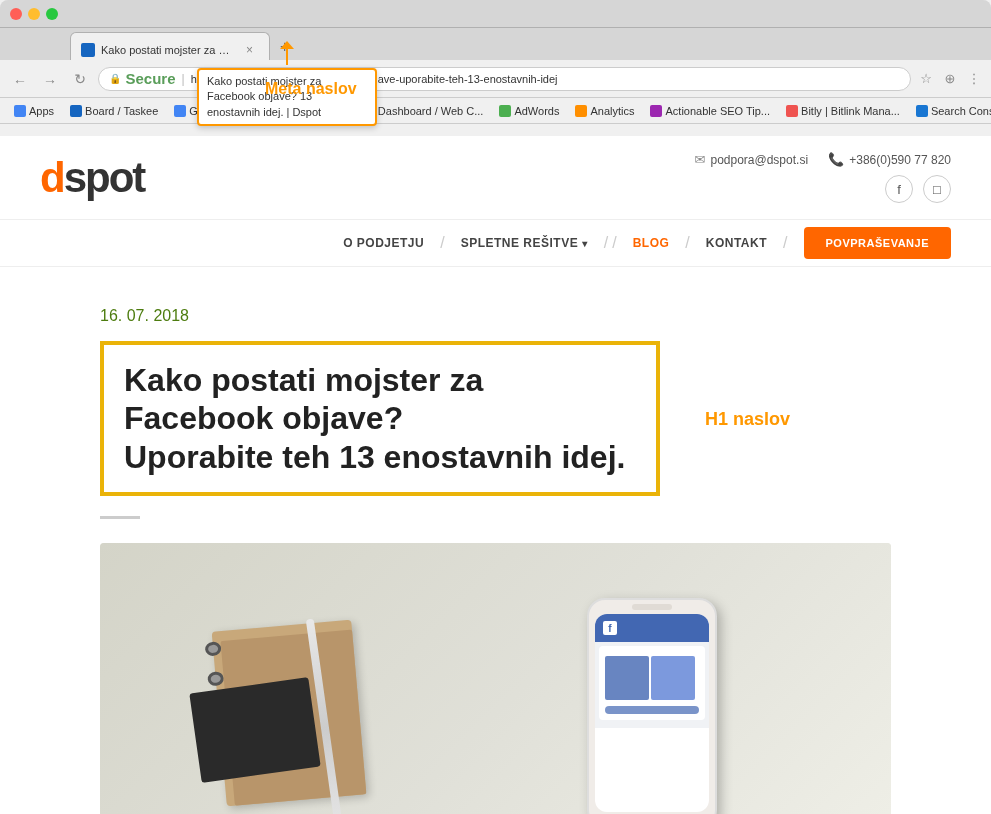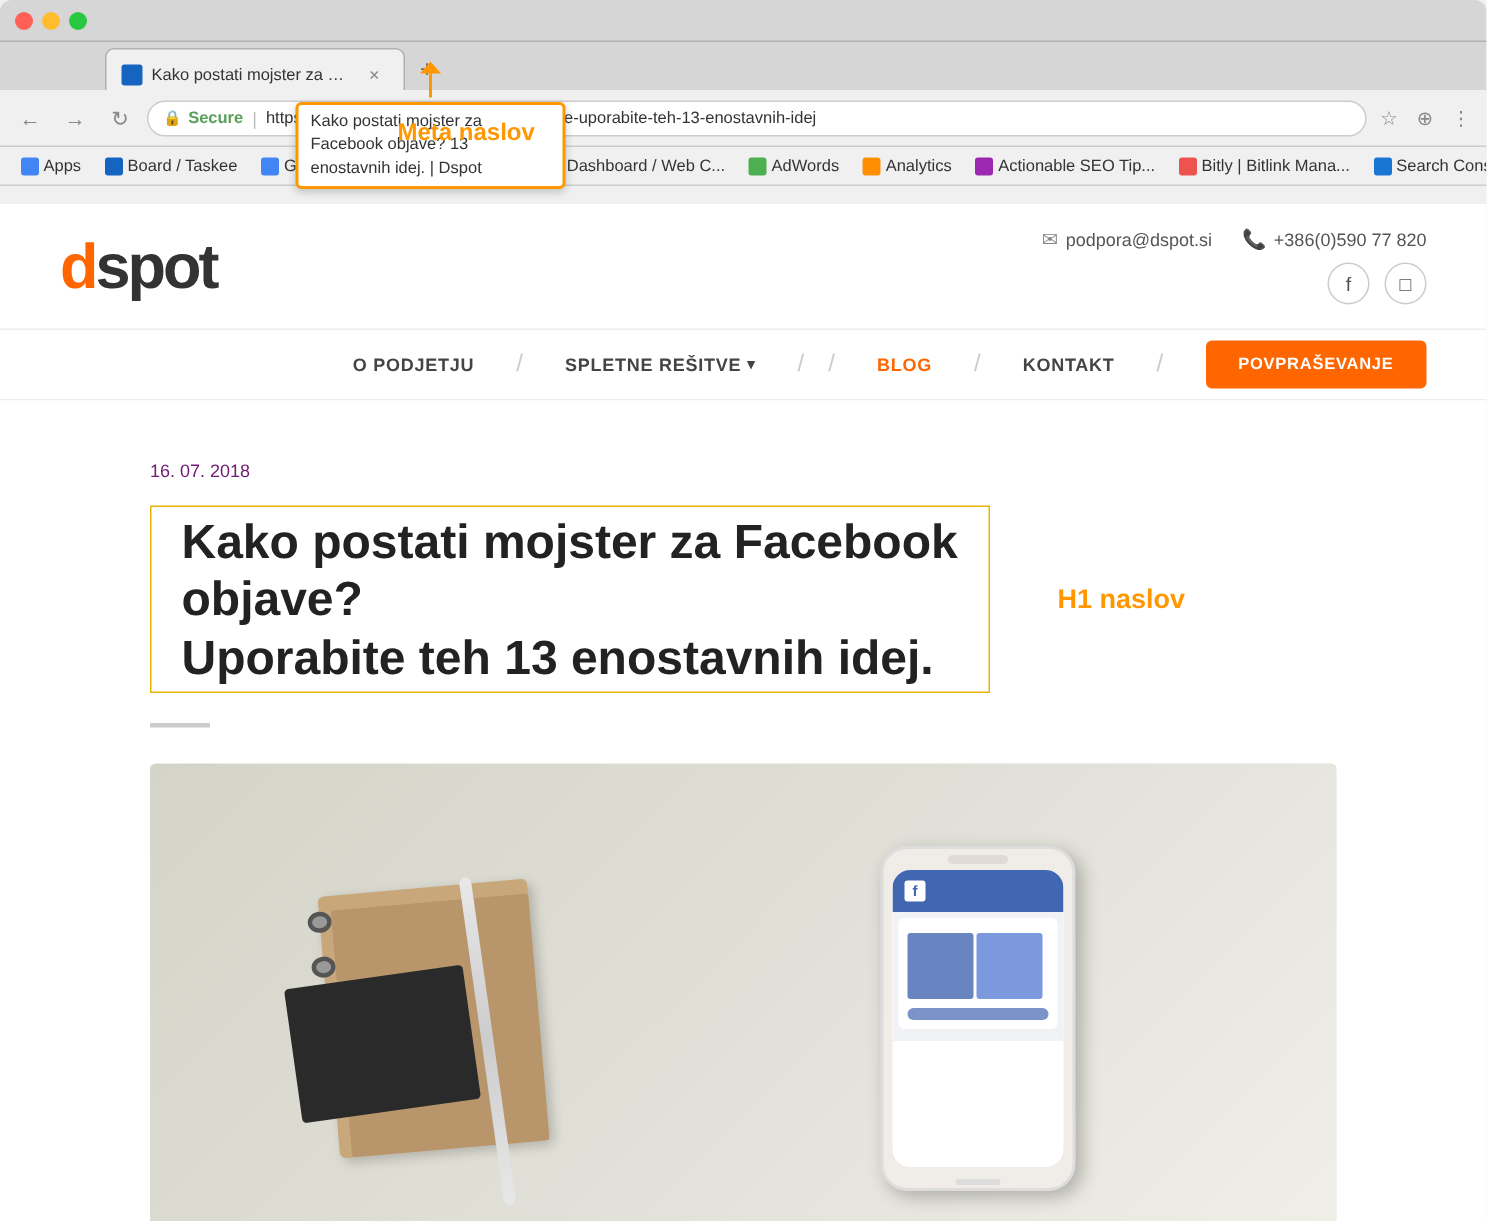--- a/index.html
+++ b/index.html
@@ -60,30 +60,30 @@
     .logo { font-size: 42px; font-weight: 900; color: #ff6600; letter-spacing: -2px; }
     .logo span { color: #333; }
     .header-right { display: flex; flex-direction: column; align-items: flex-end; gap: 8px; }
     .contact-info { display: flex; gap: 20px; font-size: 12px; color: #555; align-items: center; }
     .contact-item { display: flex; align-items: center; gap: 5px; }
     .contact-icon { color: #888; font-size: 13px; }
     .social-icons { display: flex; gap: 10px; }
     .social-icon { width: 28px; height: 28px; border: 1px solid #ccc; border-radius: 50%; display: flex; align-items: center; justify-content: center; font-size: 13px; color: #555; cursor: pointer; }
 
     
-    .nav-bar { background: white; padding: 0 40px; display: flex; align-items: center; justify-content: flex-end; gap: 12px; border-bottom: 1px solid #eee; }
+    .nav-bar { background: white; padding: 0 40px; display: flex; align-items: center; justify-content: flex-end; gap: 0; border-bottom: 1px solid #eee; }
     .nav-item { padding: 16px 14px; font-size: 12px; font-weight: 600; color: #444; cursor: pointer; text-transform: uppercase; letter-spacing: 0.5px; display: flex; align-items: center; gap: 4px; }
     .nav-separator { color: #ccc; margin: 0 2px; }
     .nav-blog { color: #ff6600; }
     .nav-cta { background: #ff6600; color: white; padding: 10px 22px; border-radius: 4px; font-size: 11px; font-weight: 700; cursor: pointer; margin-left: 14px; text-transform: uppercase; letter-spacing: 0.5px; }
 
     
     .article-area { padding: 40px 100px 40px 100px; background: white; position: relative; }
-    .article-date { font-size: 12px; color: #701a75; margin-bottom: 16px; }
-    .article-title { font-size: 32px; font-weight: 900; color: #222; line-height: 1.2; border: 1px solid #eab308; padding: 4px 20px; display: inline-block; max-width: 560px; }
+    .article-date { font-size: 16px; color: #4d7c0f; margin-bottom: 16px; }
+    .article-title { font-size: 32px; font-weight: 900; color: #222; line-height: 1.2; border: 4px solid #eab308; padding: 16px 20px; display: inline-block; max-width: 560px; }
     .h1-label { position: absolute; right: -130px; top: 50%; transform: translateY(-50%); font-size: 18px; font-weight: 700; color: #ff9800; white-space: nowrap; }
     .article-divider { width: 40px; height: 3px; background: #ccc; margin-bottom: 24px; }
 
     
     .hero-image { width: 100%; height: 340px; background: #e8e8e0; border-radius: 4px; overflow: hidden; position: relative; margin-bottom: 32px; display: flex; align-items: center; justify-content: center; }
     .hero-image-inner { width: 100%; height: 100%; background: linear-gradient(135deg, #d4d4c8 0%, #e0e0d8 50%, #f0f0e8 100%); display: flex; align-items: center; justify-content: center; position: relative; }
     
     .notebook { position: absolute; left: 15%; top: 50%; transform: translateY(-50%) rotate(-5deg); width: 140px; height: 175px; background: #c8a87a; border-radius: 4px; box-shadow: 3px 3px 8px rgba(0,0,0,0.2); }
     .notebook-rings { position: absolute; left: -8px; top: 10px; display: flex; flex-direction: column; gap: 16px; }
     .ring { width: 16px; height: 14px; border: 3px solid #555; border-radius: 50%; background: #999; }
@@ -132,21 +132,21 @@
       </div>
       <div class="tab-new">+</div>
     </div>
 
     <div class="address-bar">
       <button class="nav-btn">←</button>
       <button class="nav-btn">→</button>
       <button class="nav-btn">↻</button>
       <div class="address-input">
         <span class="lock-icon">🔒</span>
-        <span style="font-size:11px; color:#5a9e5a; font-weight:600;">Secure</span>
+        <span style="font-size:15px; color:#5a9e5a; font-weight:600;">Secure</span>
         <span style="color:#bbb; margin:0 2px">|</span>
         <span class="address-text">https://www.dspot.si/blog/facebook-objave-uporabite-teh-13-enostavnih-idej</span>
       </div>
       <div class="address-right-icons">
         <span class="addr-icon">☆</span>
         <span class="addr-icon">⊕</span>
         <span class="addr-icon">⋮</span>
       </div>
     </div>
 

